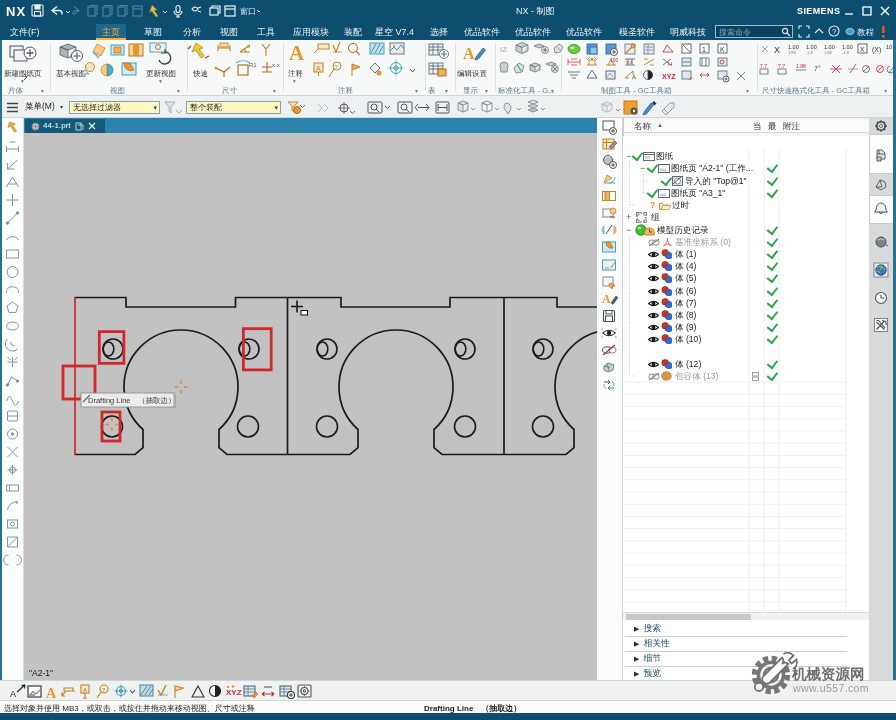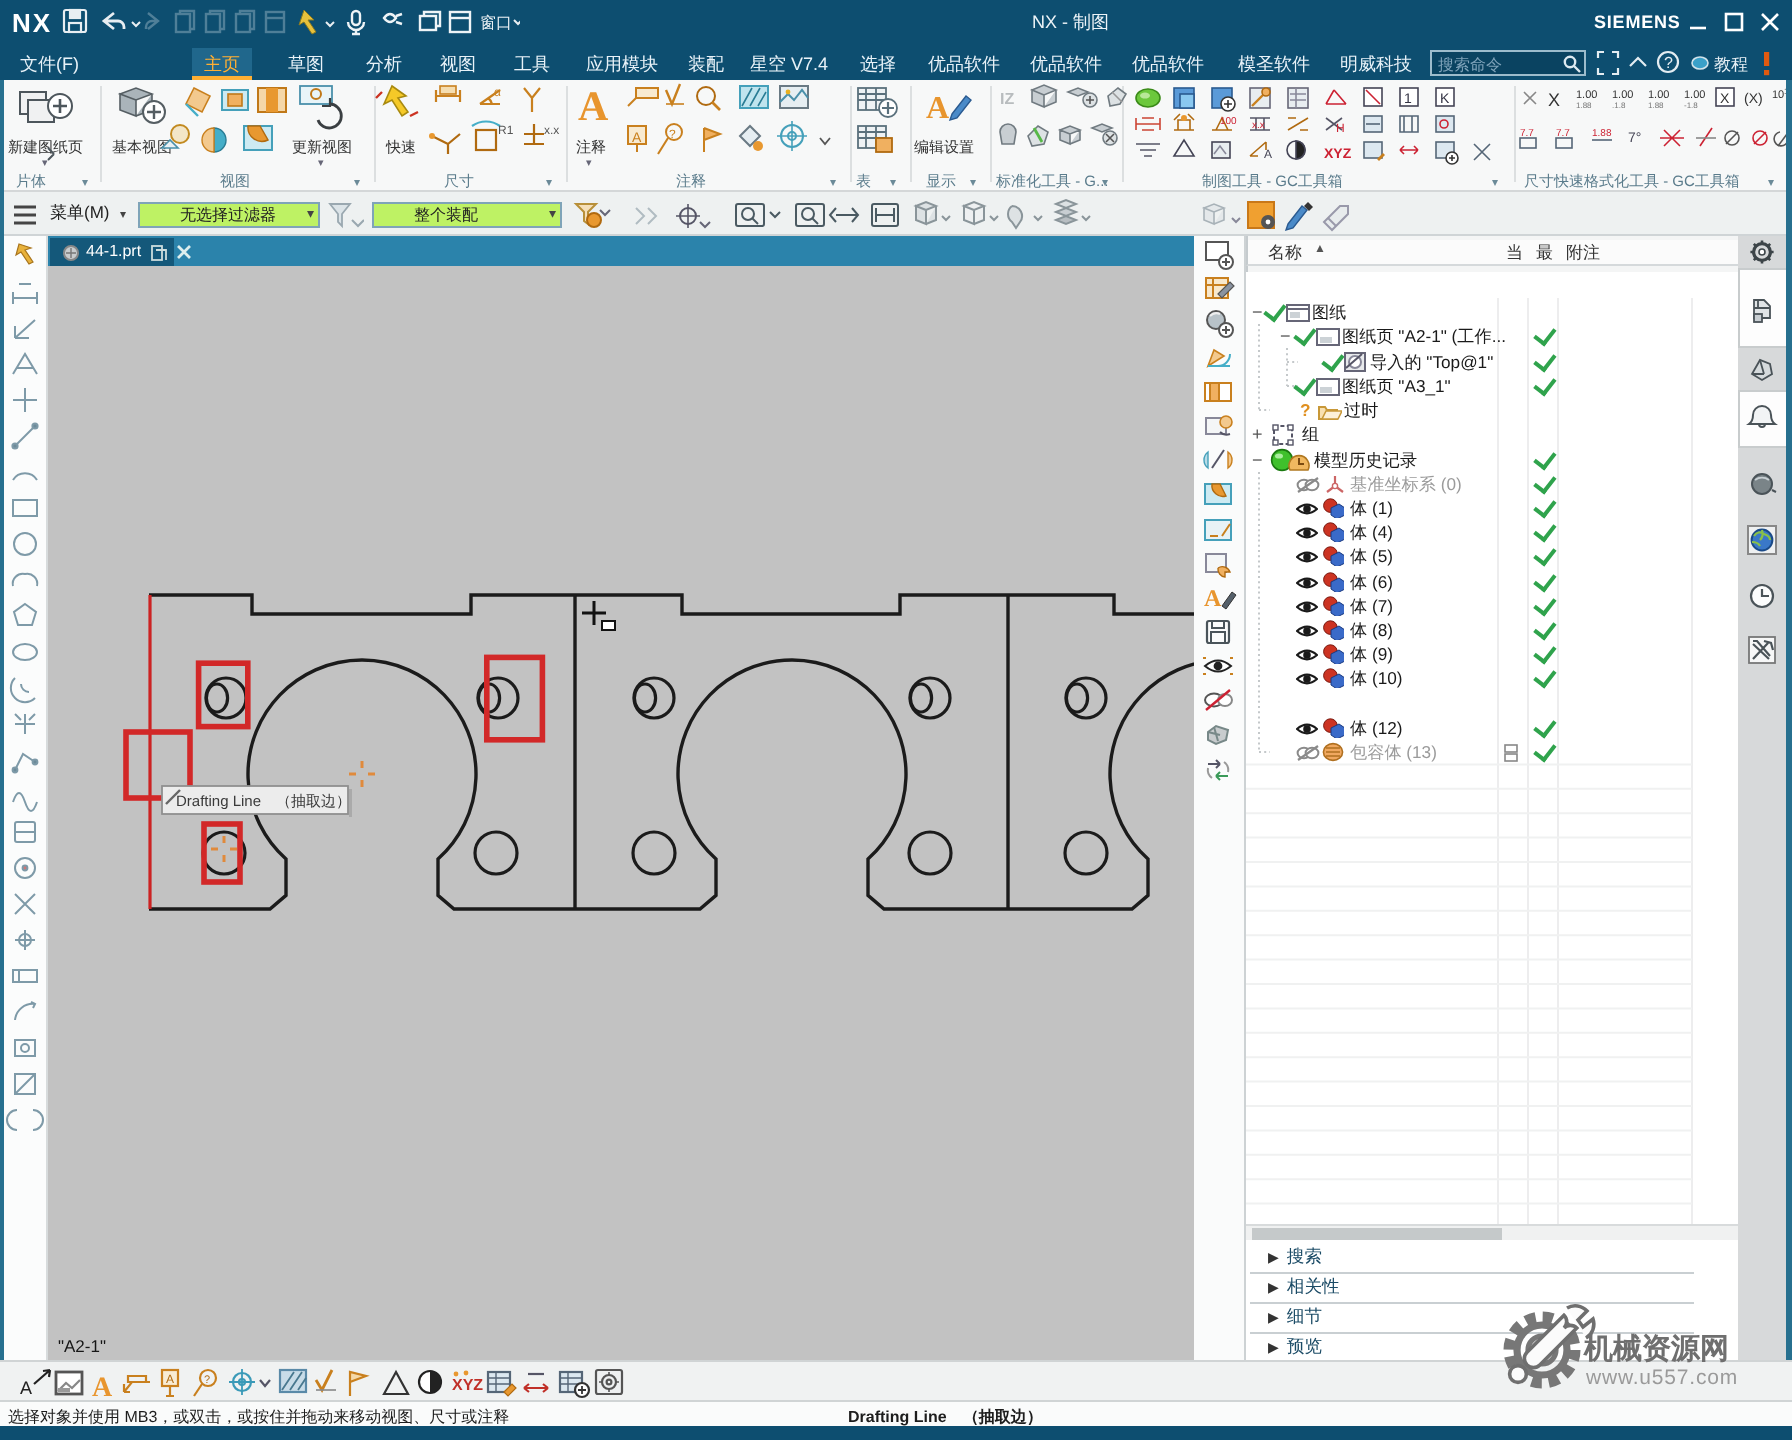--- a/index.html
+++ b/index.html
@@ -8,25 +8,25 @@
 .abs{position:absolute;}
 #titlebar{left:0;top:0;width:896px;height:22px;background:#0d4e70;color:#fff;}
 #menubar{left:0;top:22px;width:896px;height:18px;background:#0d4e70;color:#fff;}
 .mtab{position:absolute;top:2px;height:16px;line-height:16px;font-size:9px;color:#e8f2f8;}
 #ribbon{left:0;top:40px;width:896px;height:56px;background:#f7f8f8;border-bottom:1px solid #d4d7d8;box-sizing:border-box;}
 .rgsep{position:absolute;top:3px;height:48px;width:1px;background:#dcdfe0;}
 .rglabel{position:absolute;top:46px;font-size:7.5px;color:#5b7c8c;white-space:nowrap;}
 .rgcaret{position:absolute;top:46.5px;font-size:6px;color:#6b8a98;}
 .rbtnlabel{position:absolute;top:29px;font-size:7.5px;color:#333;white-space:nowrap;}
 #toolbar{left:0;top:96px;width:896px;height:22px;background:#eef1f1;border-bottom:1px solid #cfd4d6;box-sizing:border-box;}
-.combo{position:absolute;top:5px;height:13px;background:#bef264;border:1px solid #7fa4b8;box-sizing:border-box;font-size:8px;color:#222;line-height:11px;padding-left:20px;}
+.combo{position:absolute;top:5px;height:13px;background:#fef9c3;border:1px solid #7fa4b8;box-sizing:border-box;font-size:8px;color:#222;line-height:11px;padding-left:3px;}
 .combo .car{position:absolute;right:2px;top:0px;font-size:7px;color:#444;}
 #sidebar{left:2px;top:118px;width:22px;height:562px;background:#fbfcfc;border-right:1px solid #d7dbdc;box-sizing:border-box;}
 #tabstrip{left:24px;top:118px;width:573px;height:15px;background:#2b83ab;}
-#activetab{position:absolute;left:1px;top:1px;width:62px;height:14px;background:#14587a;color:#fff;font-size:8px;line-height:14px;}
+#activetab{position:absolute;left:1px;top:1px;width:80px;height:14px;background:#14587a;color:#fff;font-size:8px;line-height:14px;}
 #canvas{left:24px;top:133px;width:573px;height:547px;background:#c2c2c2;}
 #midstrip{left:597px;top:118px;width:26px;height:562px;background:#fafbfb;border-right:1px solid #cdd2d4;box-sizing:border-box;}
 #panel{left:623px;top:118px;width:246px;height:562px;background:#ffffff;}
 #rightstrip{left:869px;top:118px;width:24px;height:562px;background:#d7d9da;}
 #leftedge{left:0;top:40px;width:2px;height:673px;background:#27708f;}
 #rightedge{left:893px;top:40px;width:3px;height:673px;background:#27708f;}
 #bottombar{left:0;top:680px;width:896px;height:20px;background:#f0f2f2;border-top:1px solid #d0d4d5;box-sizing:border-box;}
 #statusbar{left:0;top:700px;width:896px;height:13px;background:#fafbfb;border-top:1px solid #d0d4d5;box-sizing:border-box;font-size:8px;color:#1d1d1d;}
 #bottomstrip{left:0;top:713px;width:896px;height:7px;background:#0d4e70;}
 .trow{position:absolute;left:0;width:246px;height:12.2px;font-size:8.6px;color:#1a1a1a;white-space:nowrap;}

